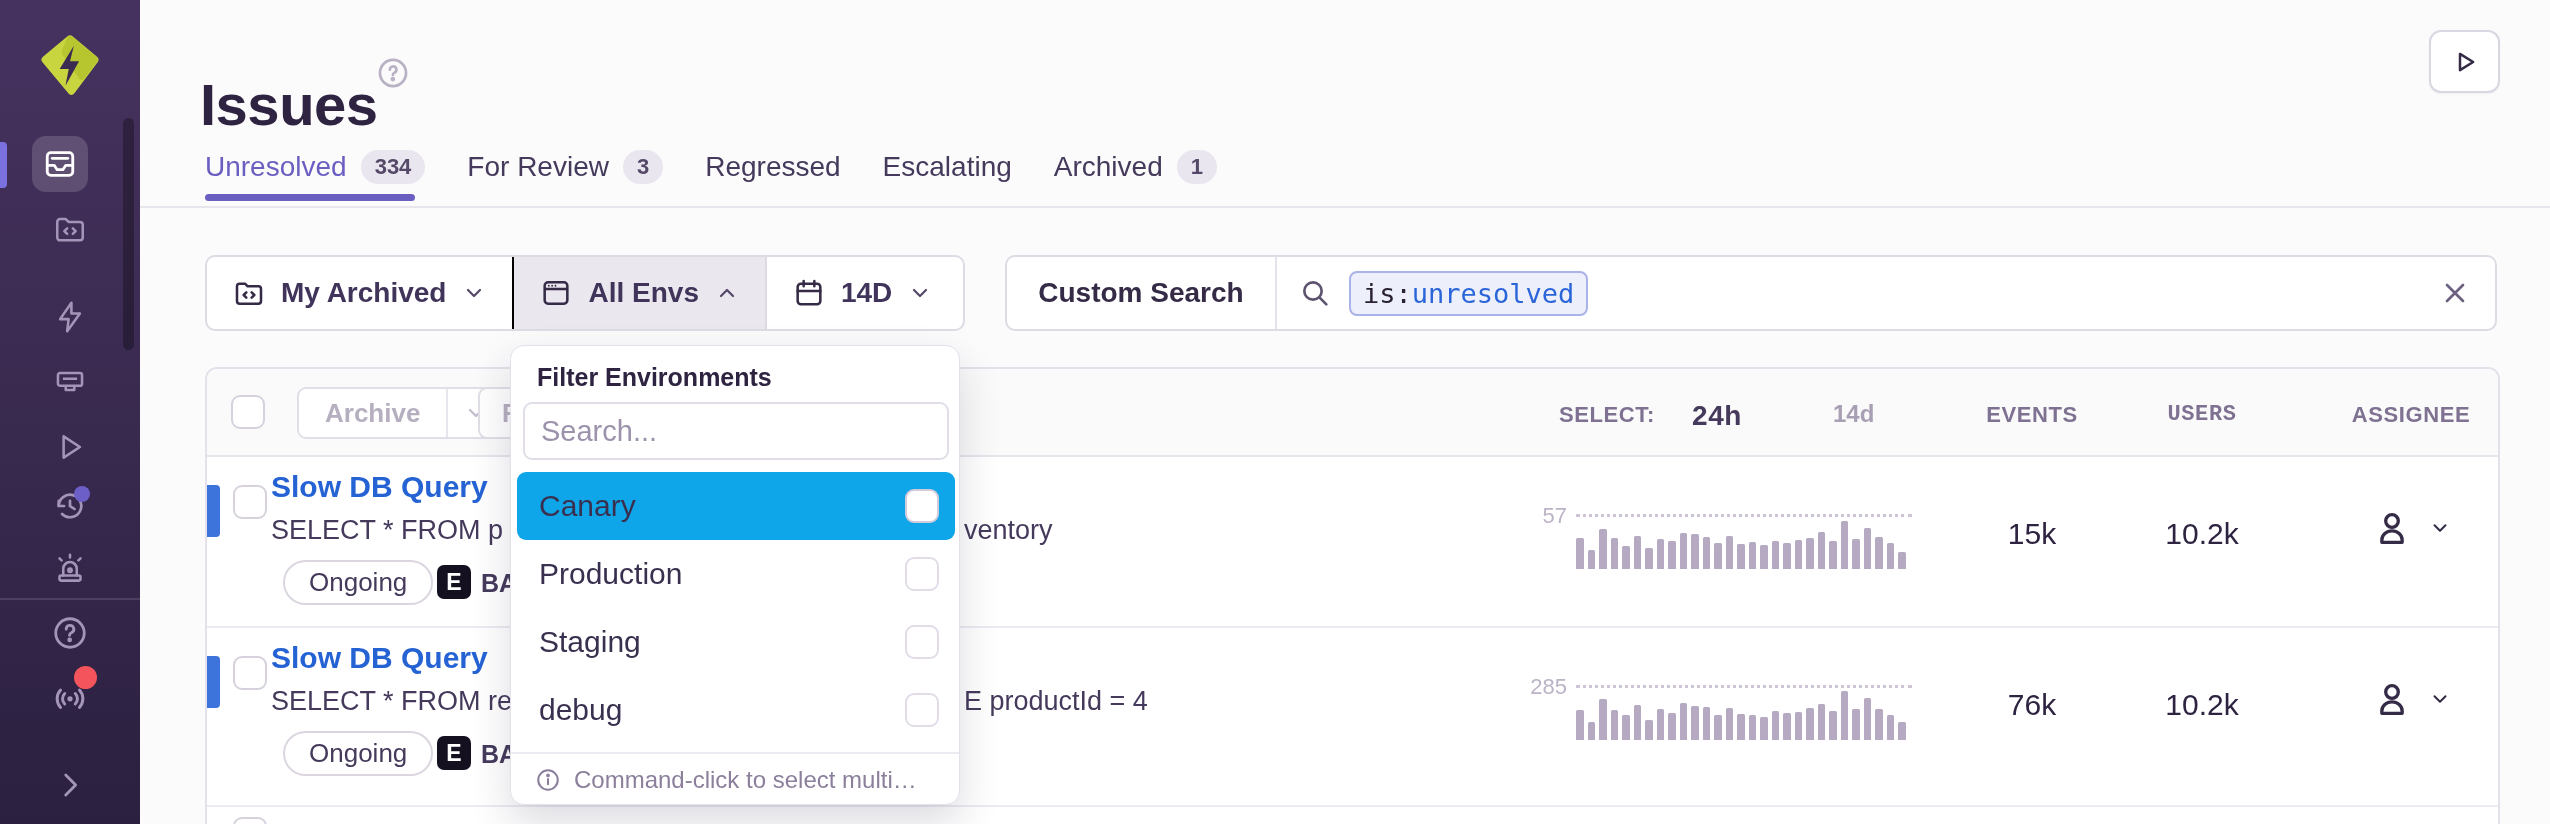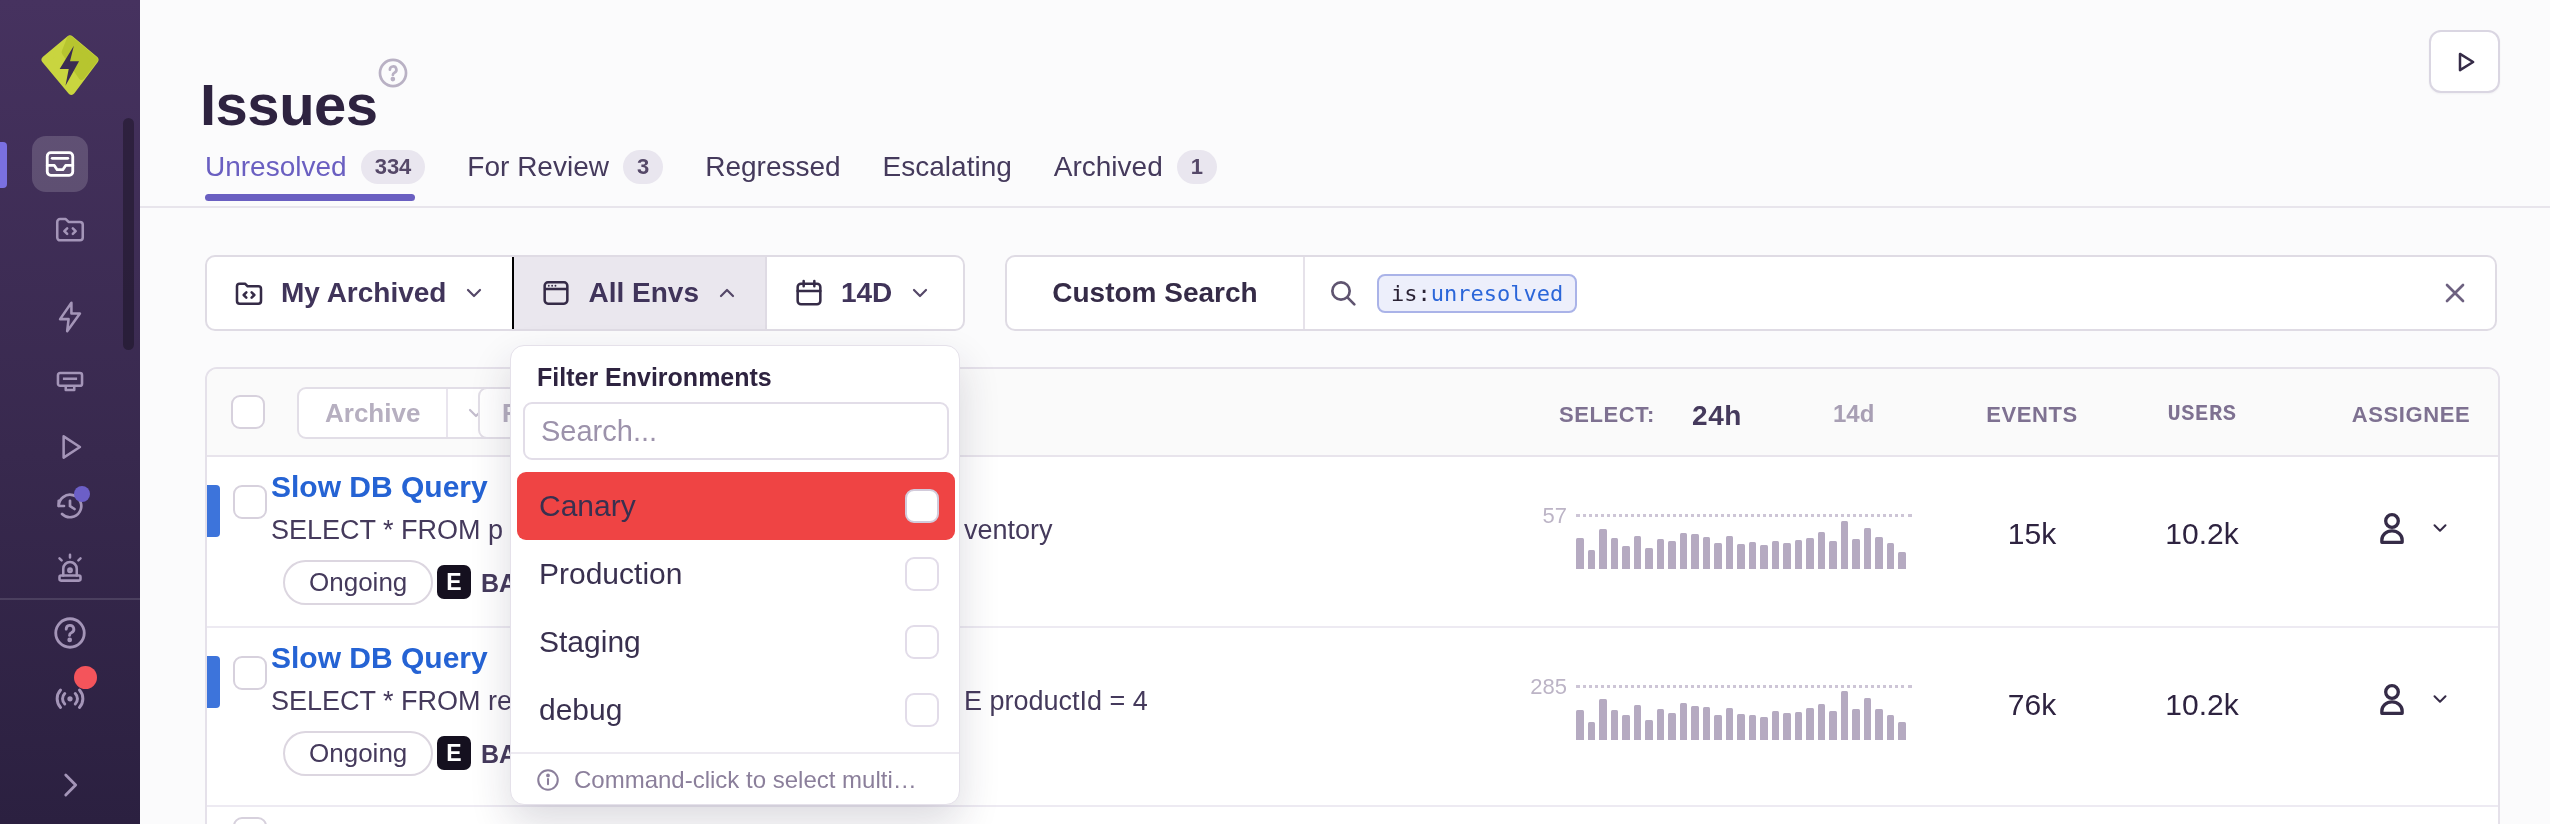--- a/index.html
+++ b/index.html
@@ -39,24 +39,24 @@
   
   .filter-group{position:absolute;left:205px;top:255px;width:760px;height:76px;background:#fff;
                 border:2px solid #dfdbe4;border-radius:10px;display:flex;align-items:stretch;}
   .filter-seg{display:flex;align-items:center;gap:16px;padding:0 26px;font-size:28px;font-weight:700;color:#40345a;}
   .filter-seg.mid{background:#eae7ee;border-left:2px solid #000000;border-right:2px solid #dfdbe4;}
   .chev{color:#554868;}
 
   
   .search-group{position:absolute;left:1005px;top:255px;width:1492px;height:76px;background:#fff;
                 border:2px solid #dfdbe4;border-radius:10px;display:flex;align-items:stretch;}
-  .custom-search{width:298px;border-right:2px solid #e6e2ea;display:flex;align-items:center;justify-content:center;
+  .custom-search{width:270px;border-right:2px solid #e6e2ea;display:flex;align-items:center;justify-content:center;
                  font-size:28px;font-weight:700;color:#352b47;}
   .search-field{flex:1;display:flex;align-items:center;gap:18px;padding:0 24px 0 22px;color:#6d6180;}
-  .search-token{font-family:"DejaVu Sans Mono",monospace;font-size:22px;background:#edeffb;
+  .search-token{font-family:"DejaVu Sans Mono",monospace;font-size:27px;background:#edeffb;
                 border:2px solid #aab3e8;border-radius:8px;padding:5px 12px;display:flex;}
   .tok-key{color:#2a2234;}
   .tok-val{color:#2b66d9;}
   .search-clear{margin-left:auto;color:#6d6180;}
 
   
   .table{position:absolute;left:205px;top:367px;width:2295px;height:457px;background:#fff;
          border:2px solid #e5e1ea;border-radius:12px 12px 0 0;z-index:1;}
   .thead{position:absolute;left:0;top:0;width:100%;height:88px;background:#fafafa;
          border-radius:10px 10px 0 0;border-bottom:2px solid #e8e4ec;}
@@ -103,21 +103,21 @@
   
   .env-dropdown{position:absolute;left:510px;top:345px;width:450px;height:460px;background:#fff;z-index:30;
                 border:1px solid #e5e1ea;border-radius:14px;box-shadow:0 18px 40px rgba(40,30,60,.16);}
   .env-title{position:absolute;left:26px;top:17px;font-size:25px;font-weight:800;color:#2e2340;}
   .env-search{position:absolute;left:12px;top:56px;width:426px;height:58px;border:2px solid #e2dde8;border-radius:9px;
               font-family:"Liberation Sans",sans-serif;font-size:29px;color:#453a5c;padding:0 16px;outline:none;background:#fff;}
   .env-search::placeholder{color:#9c92ab;}
   .env-options{position:absolute;left:6px;top:126px;width:438px;}
   .env-option{position:relative;height:68px;display:flex;align-items:center;padding-left:22px;
               font-size:30px;color:#39304f;border-radius:9px;}
-  .env-option.highlighted{background:#ef4444;}
+  .env-option.highlighted{background:#0ea5e9;}
   .env-check{position:absolute;right:16px;top:17px;width:34px;height:34px;background:#fff;
              border:2px solid #e2dce9;border-radius:9px;}
   .env-option.highlighted .env-check{border-color:#d2cbdb;}
   .env-footer{position:absolute;left:0;top:406px;width:100%;height:54px;border-top:2px solid #edeaf1;
               display:flex;align-items:center;gap:13px;padding-left:24px;font-size:24px;color:#8b7f9b;}
 
   svg{display:block;}
 </style>
 </head>
 <body>

